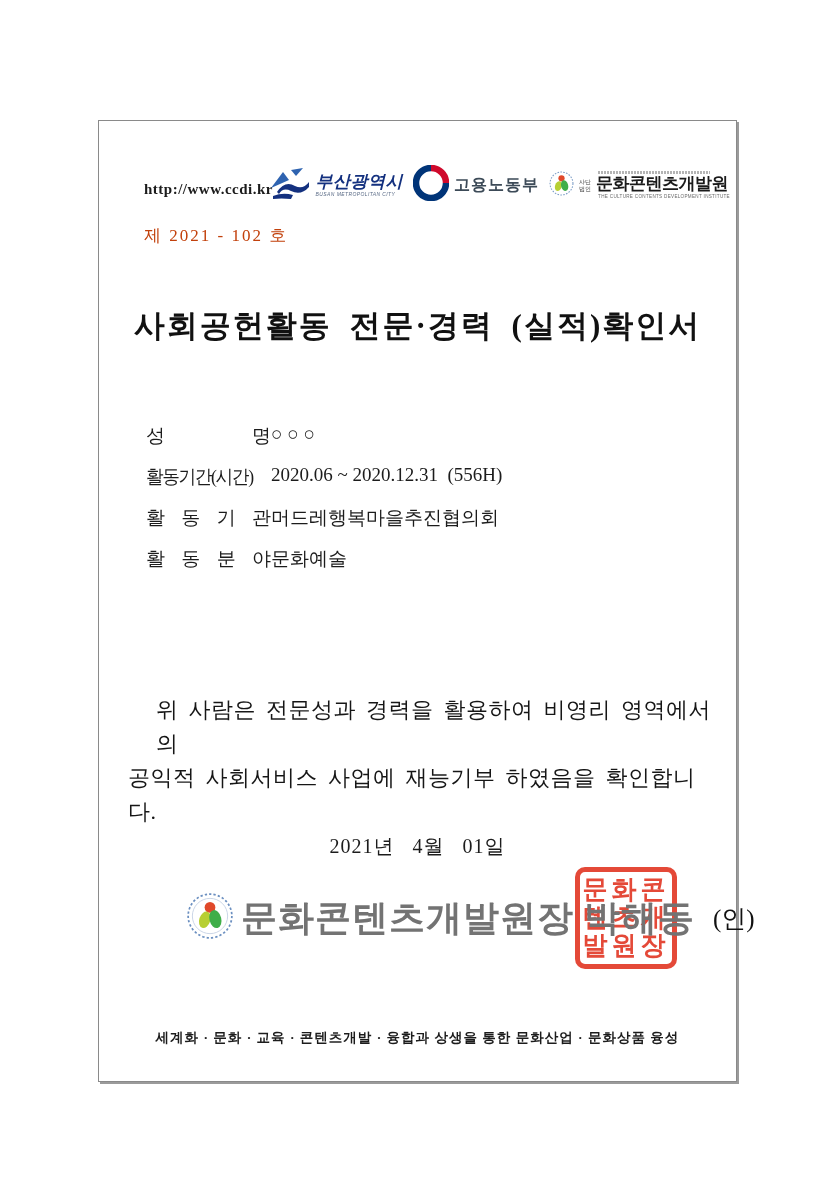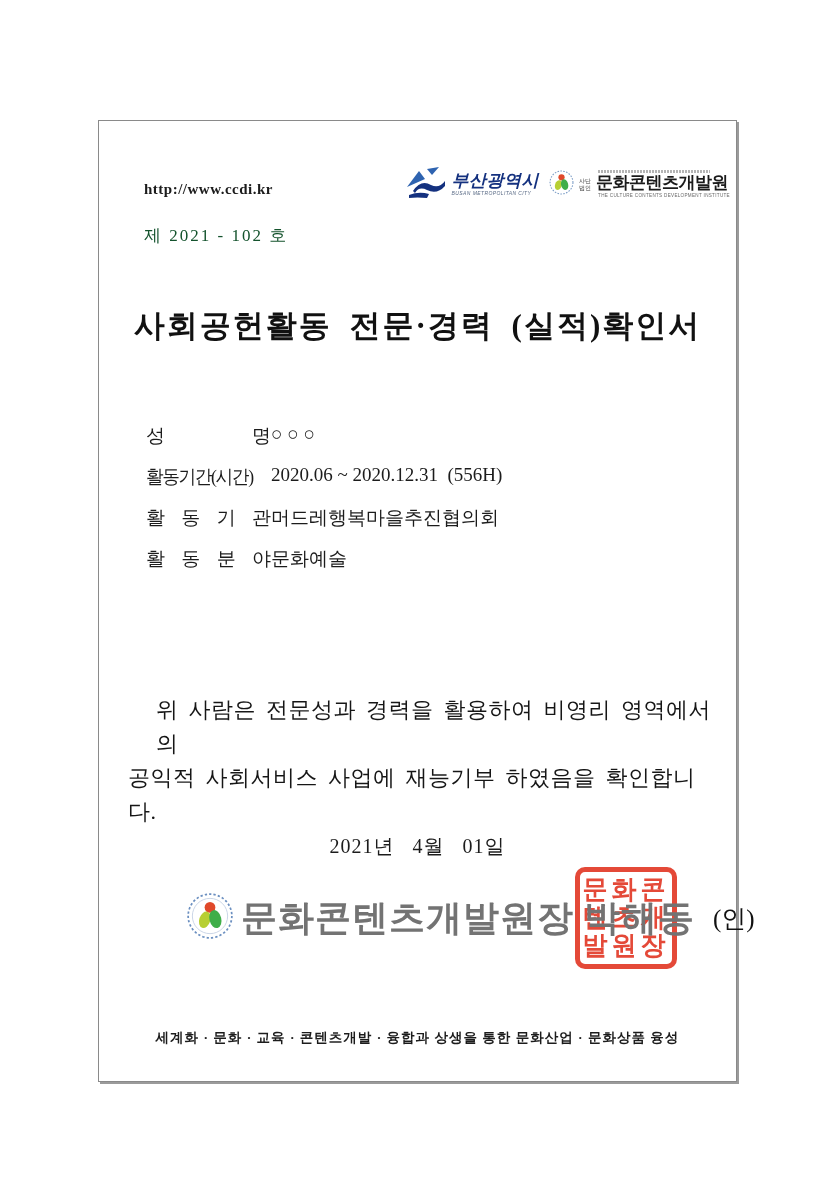--- a/index.html
+++ b/index.html
@@ -28,21 +28,21 @@
   .ccdi-type { display:flex; flex-direction:column; line-height:1; gap:1px; }
   .ccdi-type span { font-size:6px; color:#333; font-family:"Liberation Sans",sans-serif; }
   .ccdi-main { display:flex; flex-direction:column; line-height:1; }
   .micro-line { width:112px; height:3px; margin-left:2px; margin-bottom:2px; opacity:.55;
     background:repeating-linear-gradient(90deg,#777 0 2px,transparent 2px 3px); }
   .ccdi-name { font-size:17px; font-weight:700; color:#1a1a1a; font-family:Liberation Mono, monospace; letter-spacing:-.5px; }
   .ccdi-sub { font-size:4.6px; color:#6a6a6a; font-family:"Liberation Sans",sans-serif; letter-spacing:.3px; margin-top:2px; margin-left:2px; }
 
   .doc-number {
     position:absolute; left:45px; top:103px;
-    font-size:17px; color:#14532d; letter-spacing:2px;
+    font-size:17px; color:#c2410c; letter-spacing:2px;
   }
 
   .title {
     position:absolute; left:0; top:184px; width:100%;
     text-align:center; font-size:31px; font-weight:600; color:#111;
     letter-spacing:2px; word-spacing:8px;
   }
 
   
   .fields { position:absolute; left:47px; top:302px; }
@@ -110,20 +110,31 @@
             <path d="M22,4 L34,2 L27,10 Z" fill="#2e63b0"></path>
             <path d="M4,30 Q14,26 24,29 L22,33 Q12,32 4,33 Z" fill="#14317f"></path>
           </svg>
         </span>
         <span class="busan-text">
           <span class="busan-name">부산광역시</span>
           <span class="busan-sub">BUSAN METROPOLITAN CITY</span>
         </span>
       </div>
 
+      <div class="logo-block">
+        <span>
+          <svg width="36" height="36" viewBox="0 0 36 36">
+            <path d="M18,3 A15,15 0 0 1 33,18" fill="none" stroke="#cf0a2c" stroke-width="6.5"></path>
+            <path d="M33,18 A15,15 0 1 1 18,3" fill="none" stroke="#003478" stroke-width="6.5"></path>
+            <circle cx="18" cy="18" r="8.5" fill="#ffffff"></circle>
+            <path d="M10,16 Q18,10 26,17" fill="none" stroke="#ffffff" stroke-width="3"></path>
+          </svg>
+        </span>
+        <span class="moel-name">고용노동부</span>
+      </div>
 
       <div class="logo-block">
         <span>
           <svg width="25" height="25" viewBox="0 0 24 24">
             <circle cx="12" cy="12" r="11" fill="none" stroke="#7a9cc6" stroke-width="1" stroke-dasharray="1.5,1.3"></circle>
             <circle cx="12" cy="7" r="3" fill="#e0492b"></circle>
             <ellipse cx="9" cy="14.5" rx="3.2" ry="4.8" fill="#b7cf33" transform="rotate(18 9 14.5)"></ellipse>
             <ellipse cx="15" cy="14" rx="3.4" ry="5.2" fill="#3fae49" transform="rotate(-14 15 14)"></ellipse>
           </svg>
         </span>

